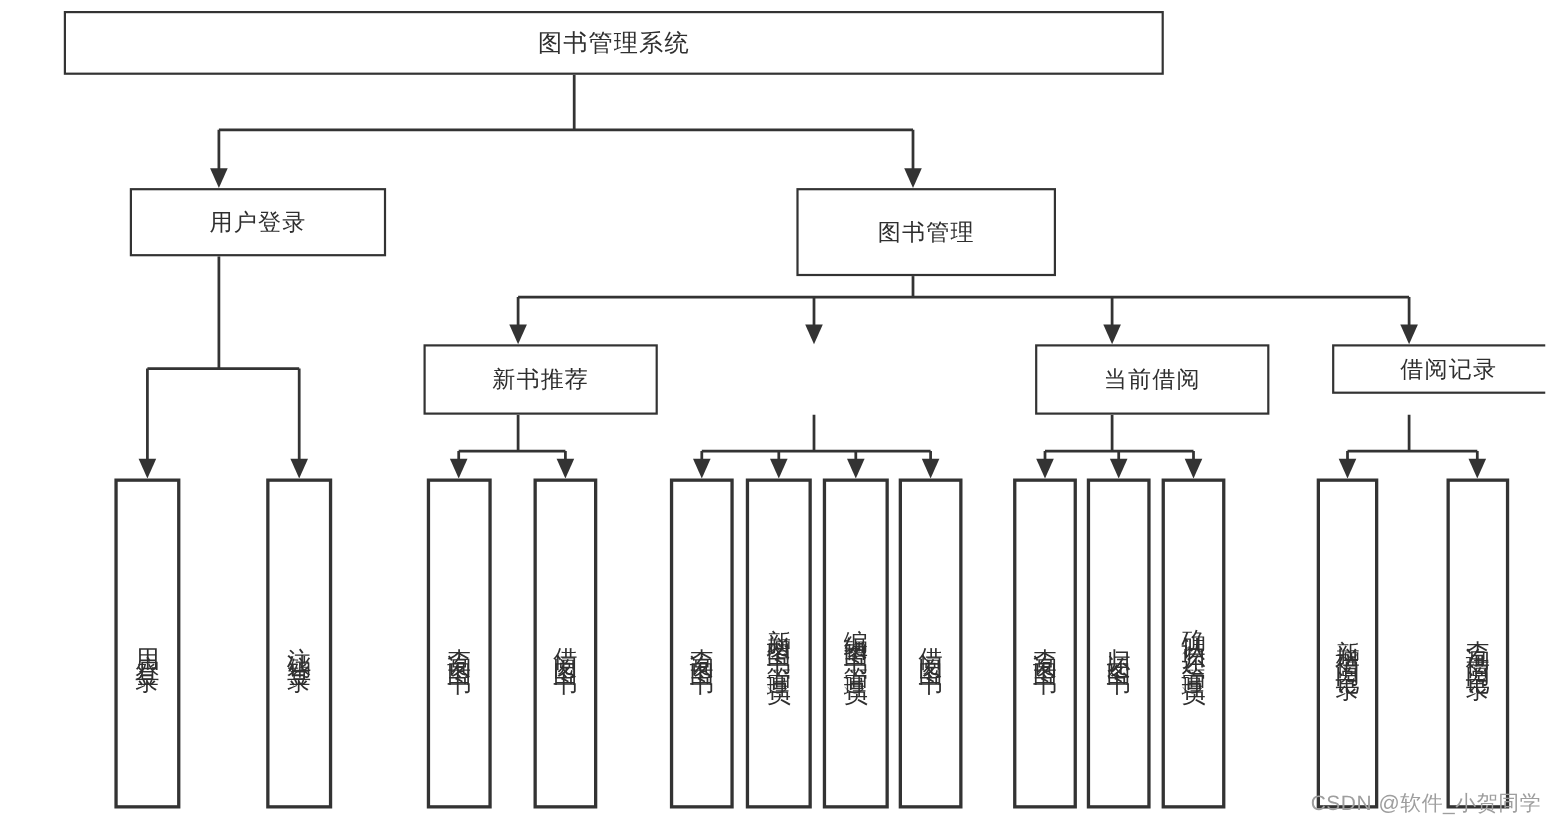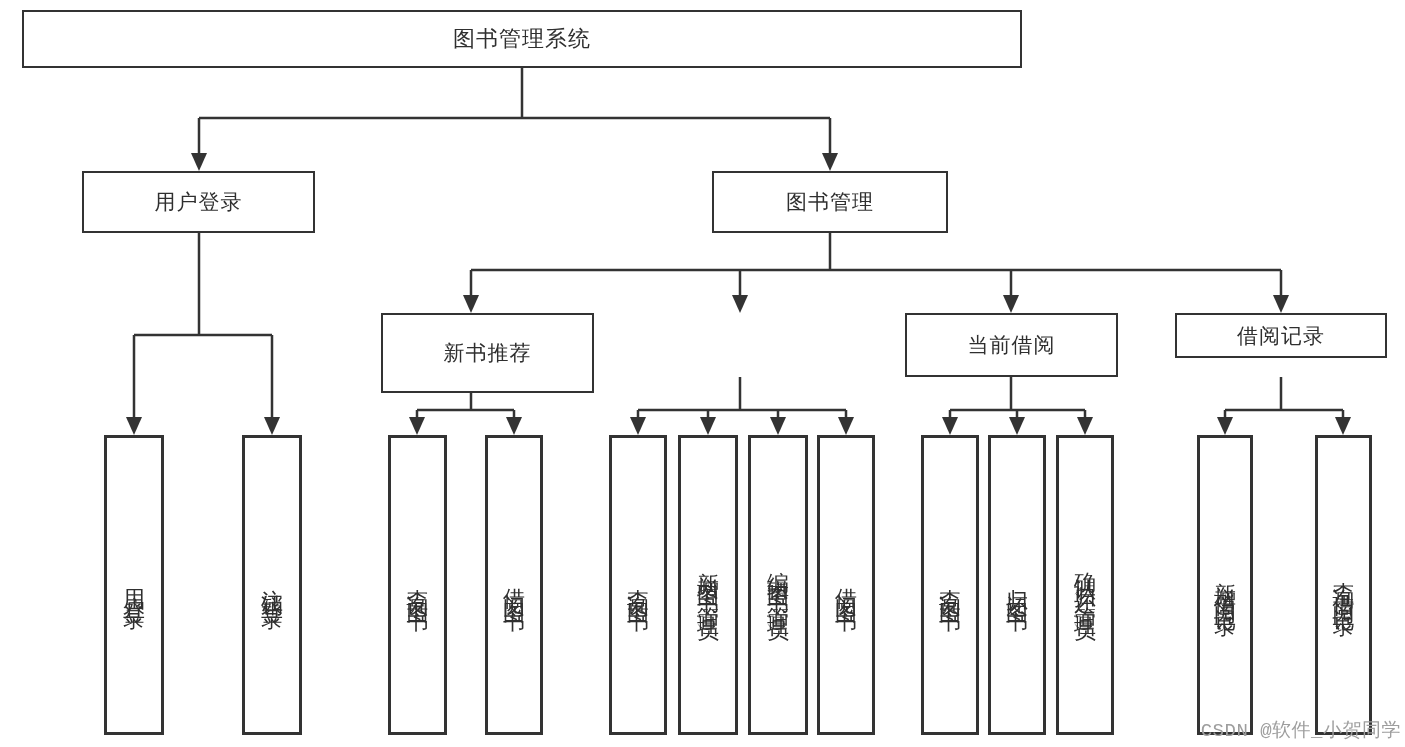--- a/index.html
+++ b/index.html
@@ -29,20 +29,21 @@
   .hbox {
     position: absolute;
     background: #fff;
     border: 2.5px solid var(--border, #333);
     display: flex;
     align-items: center;
     justify-content: center;
     font-size: 21px;
     letter-spacing: 1px;
     z-index: 2;
+    margin-left: 36px;
   }
   .hbox.root {
     border-width: 2px;
     font-size: 22px;
   }
   .vbox {
     position: absolute;
     top: 435px;
     height: 300px;
     background: #fff;
@@ -61,21 +62,20 @@
     line-height: 1;
   }
   .watermark {
     position: absolute;
     right: 4px;
     bottom: 4px;
     font-size: 19px;
     color: var(--watermark, #9e9e9e);
     letter-spacing: 0.5px;
     z-index: 3;
-    font-family: Liberation Mono, monospace;
   }
 </style>
 </head>
 <body>
 
 <div class="canvas">
 
   <svg class="connector-layer" width="1405" height="747" viewBox="0 0 1405 747" xmlns="http://www.w3.org/2000/svg">
     <g stroke="currentColor" stroke-width="2.5" fill="none">
 
@@ -115,23 +115,23 @@
       <polygon points="1009,417 1025,417 1017,435"></polygon>
       <polygon points="1077,417 1093,417 1085,435"></polygon>
       <polygon points="1217,417 1233,417 1225,435"></polygon>
       <polygon points="1335,417 1351,417 1343,435"></polygon>
     </g>
   </svg>
 
   <div class="hbox root" style="left:22px; top:10px; width:1000px; height:58px;">图书管理系统</div>
 
   <div class="hbox" style="left:82px; top:171px; width:233px; height:62px;">用户登录</div>
-  <div class="hbox" style="left:712px; top:171px; width:236px; height:62px;">图书管理</div>
+  <div class="hbox" style="left:688px; top:171px; width:236px; height:80px;">图书管理</div>
 
-  <div class="hbox" style="left:381px; top:313px; width:213px; height:80px;">新书推荐</div>
+  <div class="hbox" style="left:349px; top:313px; width:213px; height:64px;">新书推荐</div>
   <div class="hbox" style="left:905px; top:313px; width:213px; height:64px;">当前借阅</div>
   <div class="hbox" style="left:1175px; top:313px; width:212px; height:45px;">借阅记录</div>
 
   <div class="vbox" style="left:104px; width:60px;">
     <span class="vlabel">用户登录</span>
   </div>
   <div class="vbox" style="left:242px; width:60px;">
     <span class="vlabel">注销登录</span>
   </div>
 

